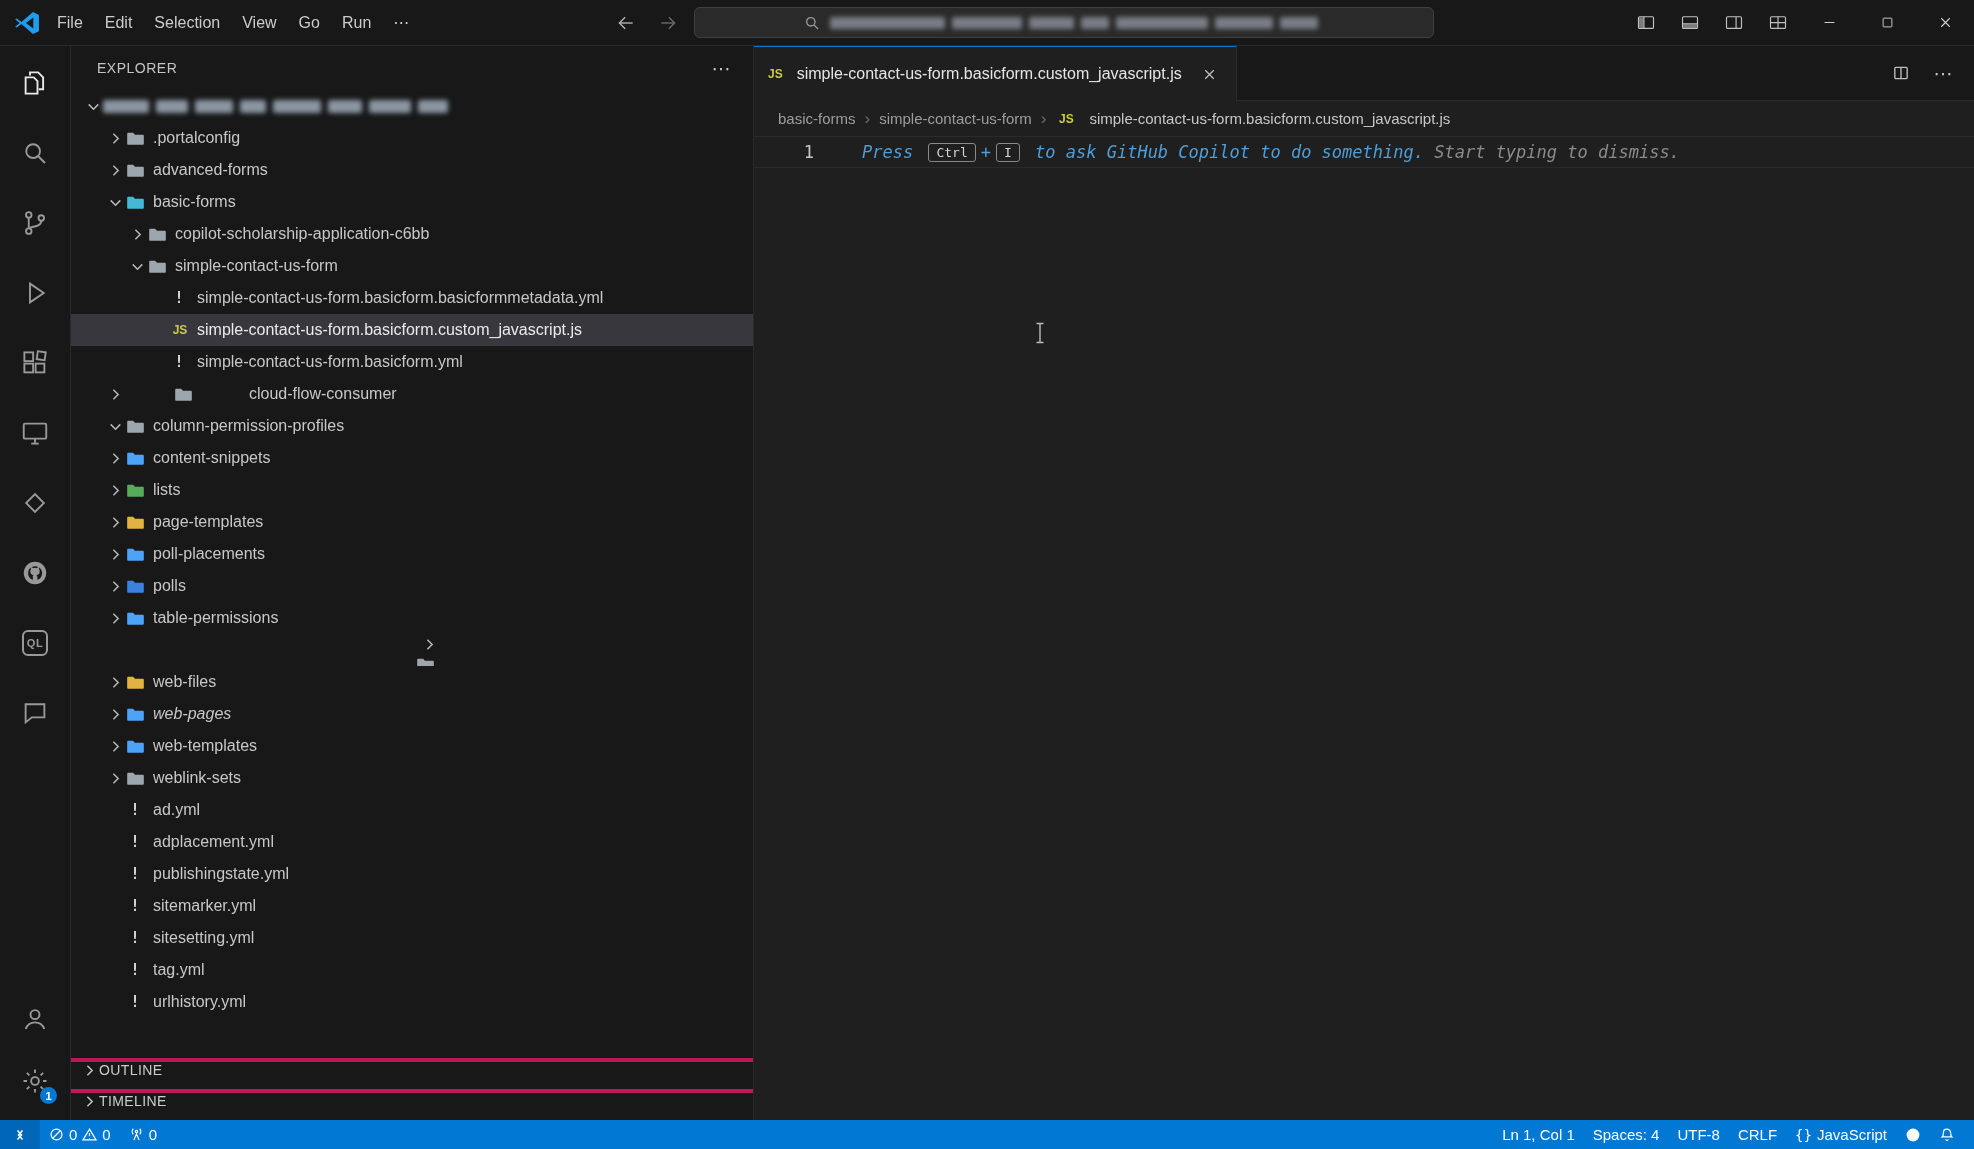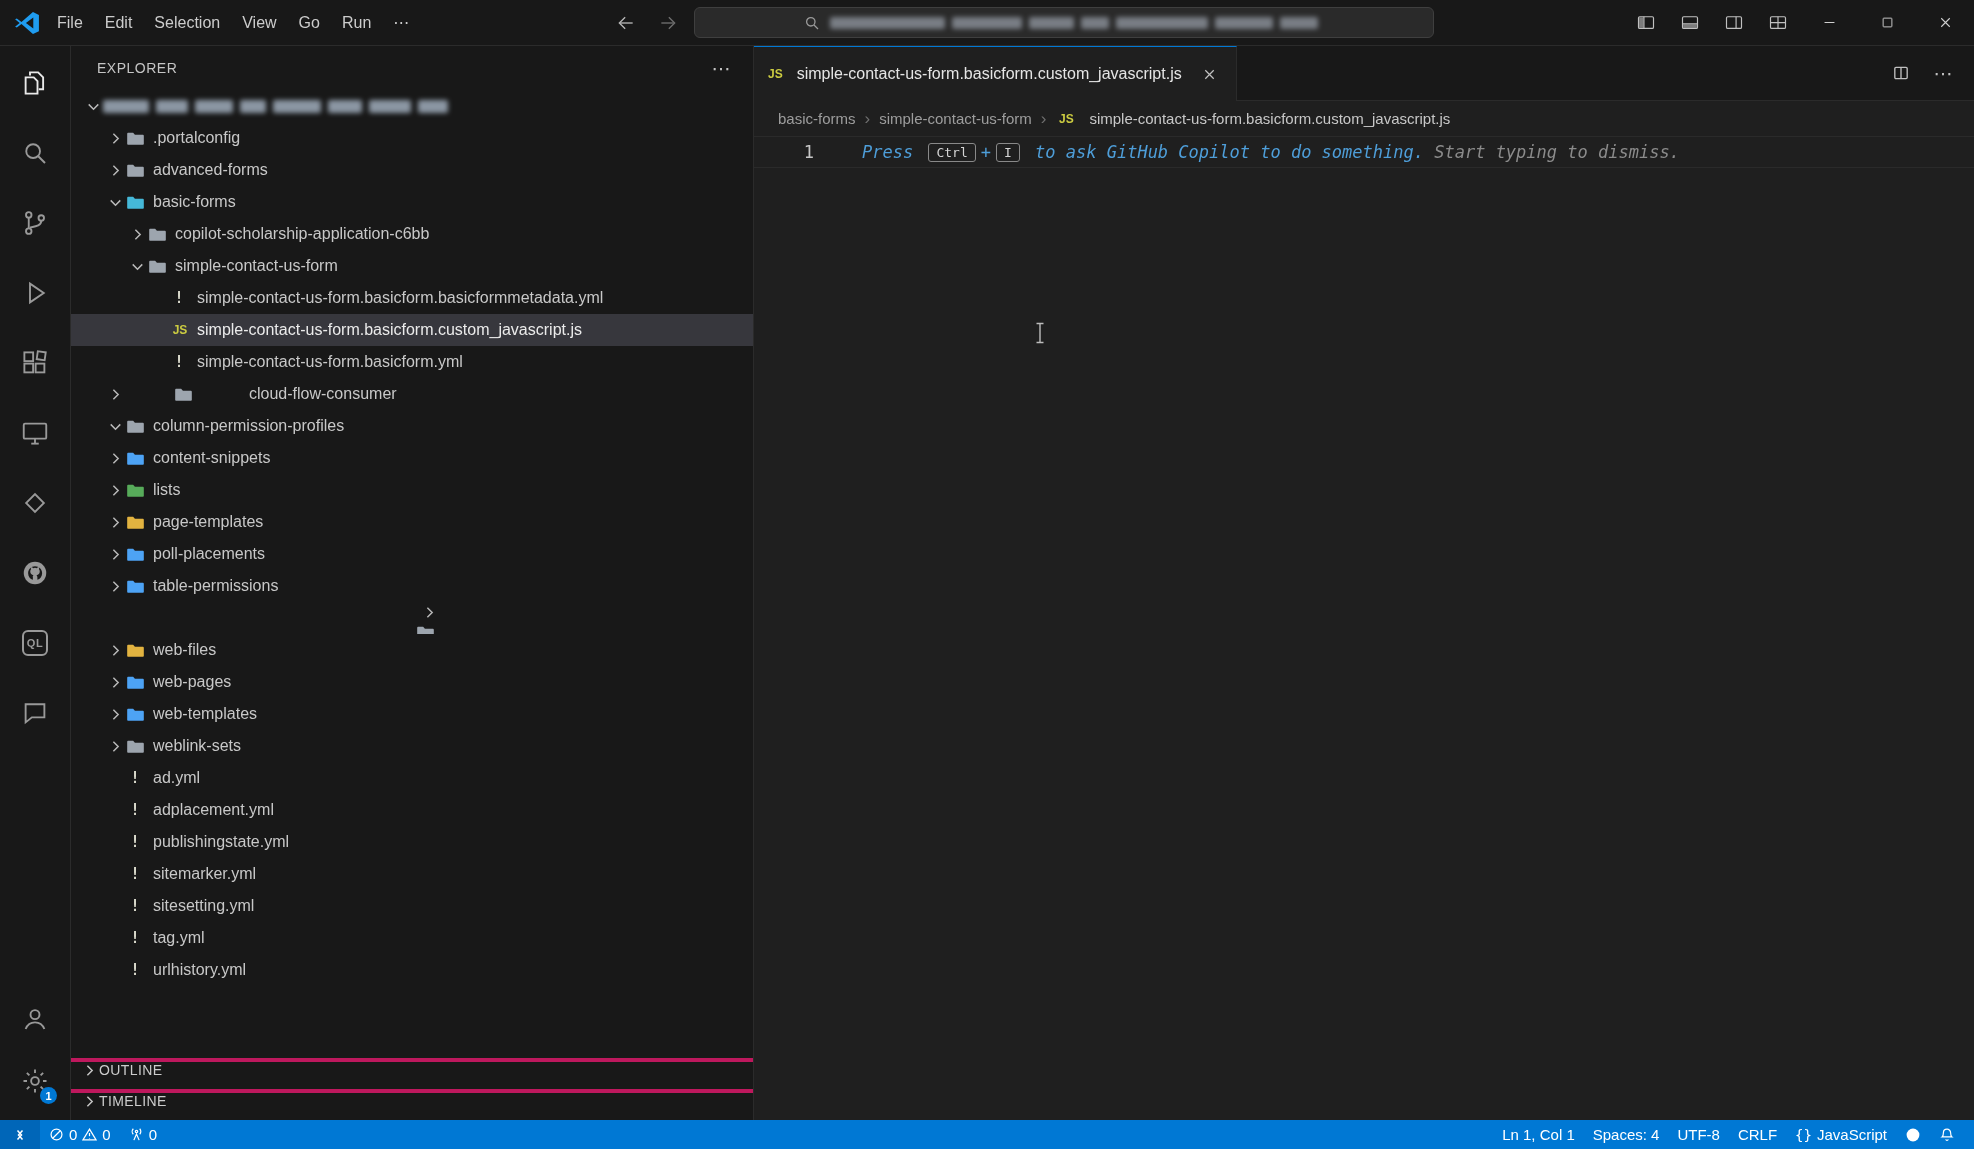--- a/index.html
+++ b/index.html
@@ -452,20 +452,33 @@
             <span class="tree-label">poll-placements</span>
           </div>
           <div class="tree-row" style="padding-left: 34px;">
             <span class="chevron">
               <svg width="17" height="17" viewBox="0 0 16 16" fill="none" stroke="currentColor" stroke-width="1.4">
                 <path d="M6 3.5 10.5 8 6 12.5"></path>
               </svg>
             </span>
             <span class="tree-icon">
               <svg width="19" height="19" viewBox="0 0 16 16">
+                <path fill="#3b82e0" d="M1.7 3.2h4.3l1.5 1.7h6.8c.4 0 .7.3.7.7v7c0 .4-.3.7-.7.7H1.7c-.4 0-.7-.3-.7-.7V3.9c0-.4.3-.7.7-.7z"></path>
+              </svg>
+            </span>
+            <span class="tree-label">polls</span>
+          </div>
+          <div class="tree-row" style="padding-left: 34px;">
+            <span class="chevron">
+              <svg width="17" height="17" viewBox="0 0 16 16" fill="none" stroke="currentColor" stroke-width="1.4">
+                <path d="M6 3.5 10.5 8 6 12.5"></path>
+              </svg>
+            </span>
+            <span class="tree-icon">
+              <svg width="19" height="19" viewBox="0 0 16 16">
                 <path fill="#4da3f5" d="M1.7 3.2h4.3l1.5 1.7h6.8c.4 0 .7.3.7.7v7c0 .4-.3.7-.7.7H1.7c-.4 0-.7-.3-.7-.7V3.9c0-.4.3-.7.7-.7z"></path>
               </svg>
             </span>
             <span class="tree-label">table-permissions</span>
           </div>
           <div class="tree-row" style="padding-left: 34px; flex-direction: column;">
             <span class="chevron">
               <svg width="17" height="17" viewBox="0 0 16 16" fill="none" stroke="currentColor" stroke-width="1.4">
                 <path d="M6 3.5 10.5 8 6 12.5"></path>
               </svg>
@@ -483,21 +496,21 @@
                 <path d="M6 3.5 10.5 8 6 12.5"></path>
               </svg>
             </span>
             <span class="tree-icon">
               <svg width="19" height="19" viewBox="0 0 16 16">
                 <path fill="#e2b340" d="M1.7 3.2h4.3l1.5 1.7h6.8c.4 0 .7.3.7.7v7c0 .4-.3.7-.7.7H1.7c-.4 0-.7-.3-.7-.7V3.9c0-.4.3-.7.7-.7z"></path>
               </svg>
             </span>
             <span class="tree-label">web-files</span>
           </div>
-          <div class="tree-row" style="padding-left: 34px;">
+          <div class="tree-row" style="padding-left: 34px; font-style: italic;">
             <span class="chevron">
               <svg width="17" height="17" viewBox="0 0 16 16" fill="none" stroke="currentColor" stroke-width="1.4">
                 <path d="M6 3.5 10.5 8 6 12.5"></path>
               </svg>
             </span>
             <span class="tree-icon">
               <svg width="19" height="19" viewBox="0 0 16 16">
                 <path fill="#4da3f5" d="M1.7 3.2h4.3l1.5 1.7h6.8c.4 0 .7.3.7.7v7c0 .4-.3.7-.7.7H1.7c-.4 0-.7-.3-.7-.7V3.9c0-.4.3-.7.7-.7z"></path>
               </svg>
             </span>

